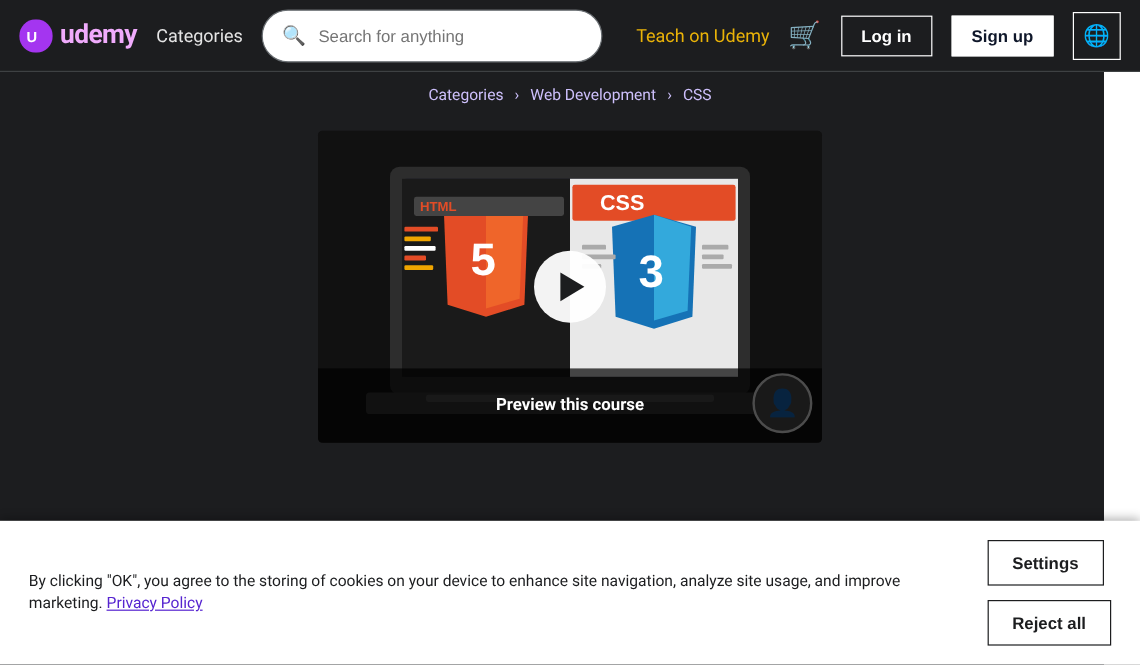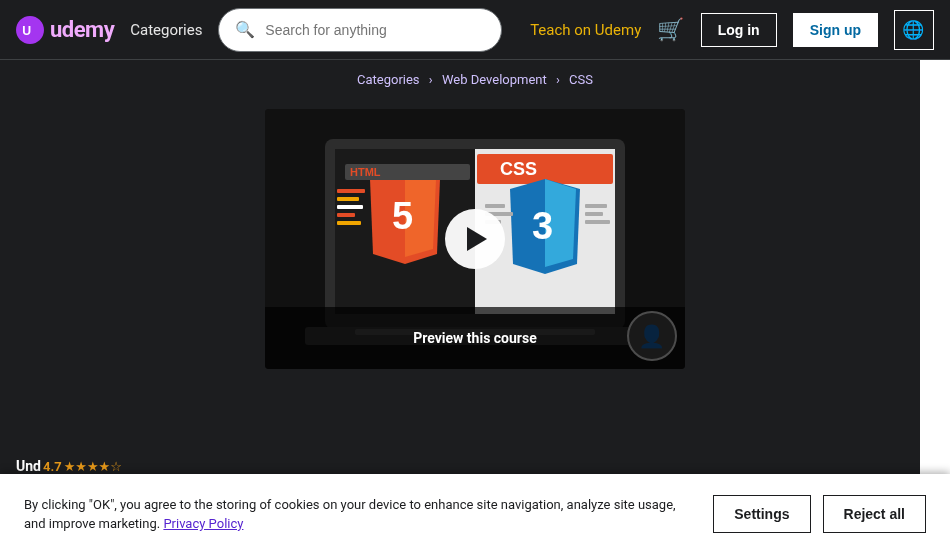--- a/index.html
+++ b/index.html
@@ -101,21 +101,21 @@
       padding: 8px 16px;
       font-size: 14px;
       font-weight: 700;
       cursor: pointer;
       white-space: nowrap;
       flex-shrink: 0;
     }
 
     .signup-btn {
       background: #fff;
-      color: #0369a1;
+      color: #0f172a;
       border: 1px solid #fff;
       padding: 8px 16px;
       font-size: 14px;
       font-weight: 700;
       cursor: pointer;
       white-space: nowrap;
       flex-shrink: 0;
     }
 
     .globe-btn {
@@ -291,23 +291,24 @@
     }
 
     .cookie-text a {
       color: #5624d0;
       text-decoration: underline;
       cursor: pointer;
     }
 
     .cookie-buttons {
       display: flex;
-      align-items: center;
+      align-items: flex-start;
       gap: 12px;
       flex-shrink: 0;
+      flex-direction: column;
     }
 
     .settings-btn {
       border: 1px solid #1c1d1f;
       background: transparent;
       color: #1c1d1f;
       padding: 10px 20px;
       font-size: 14px;
       font-weight: 700;
       cursor: pointer;

